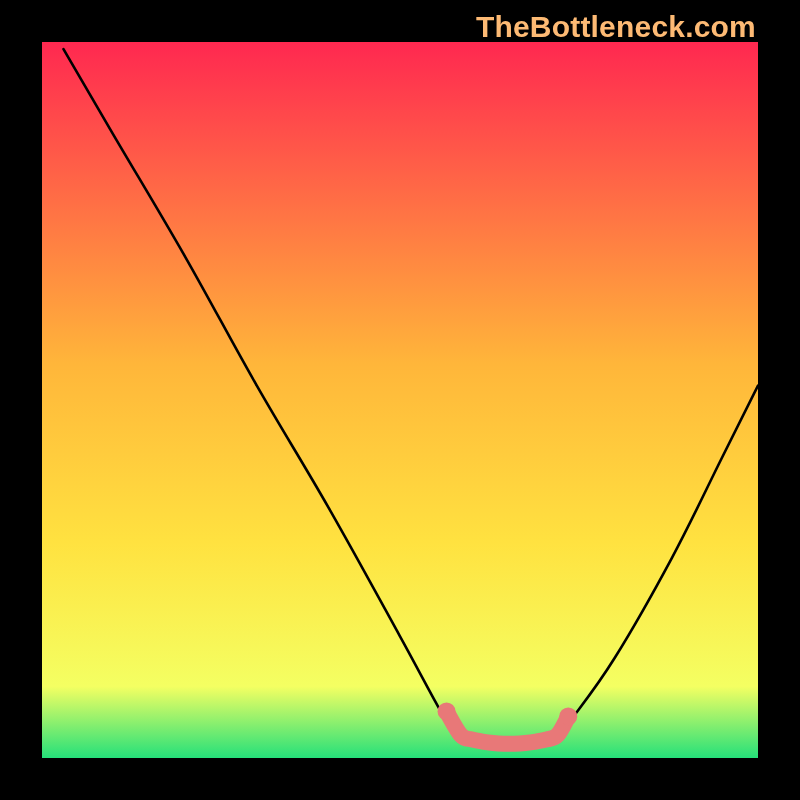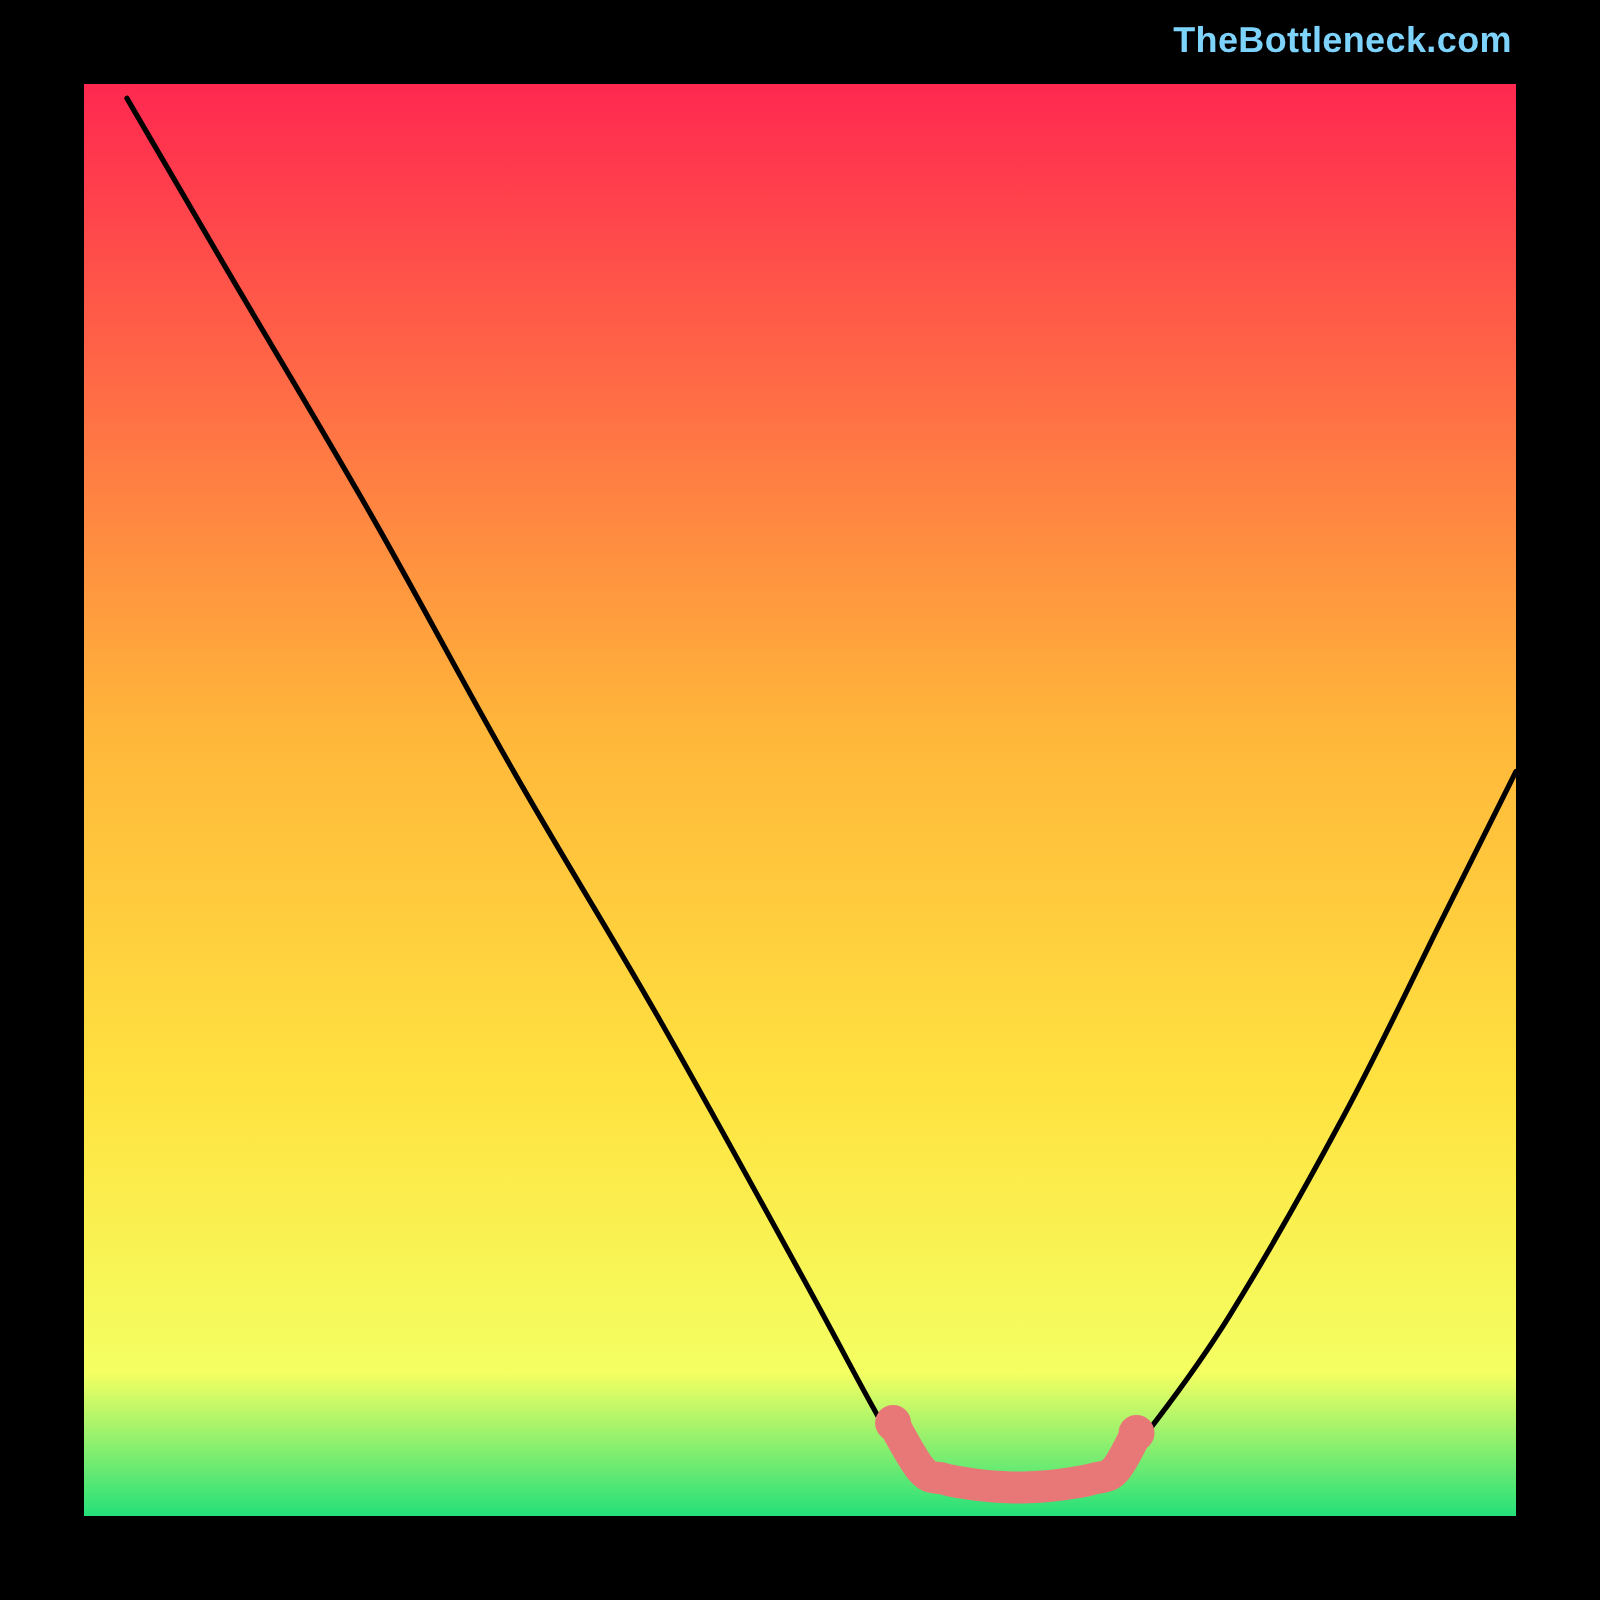--- a/index.html
+++ b/index.html
@@ -16,22 +16,22 @@
     position: absolute;
     top: 42px;
     left: 42px;
     width: 716px;
     height: 716px;
   }
   .watermark {
     position: absolute;
     top: 10px;
     right: 44px;
-    color: #7dd3fc;
-    font-size: 18px;
+    color: #fdba74;
+    font-size: 30px;
     font-weight: bold;
     letter-spacing: 0.2px;
   }
   svg {
     display: block;
   }
 </style>
 </head>
 <body>
 

